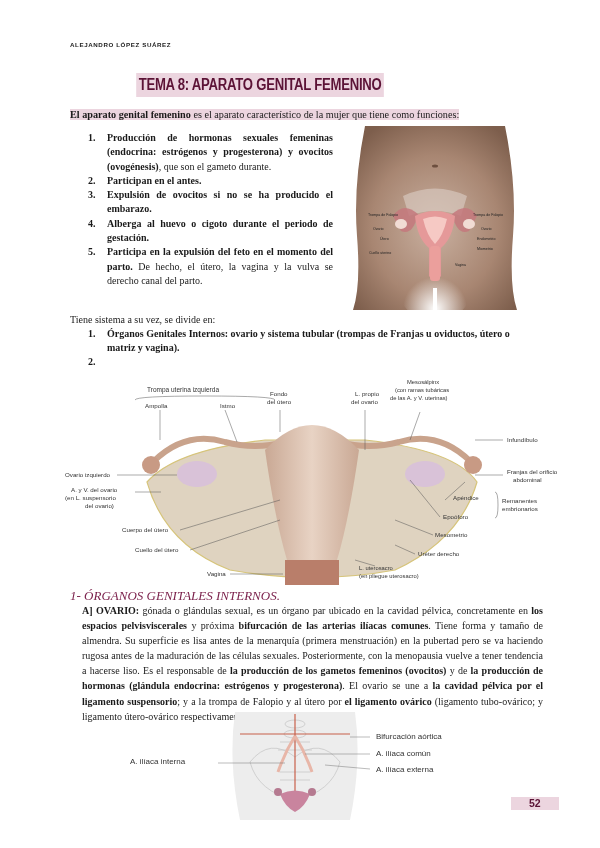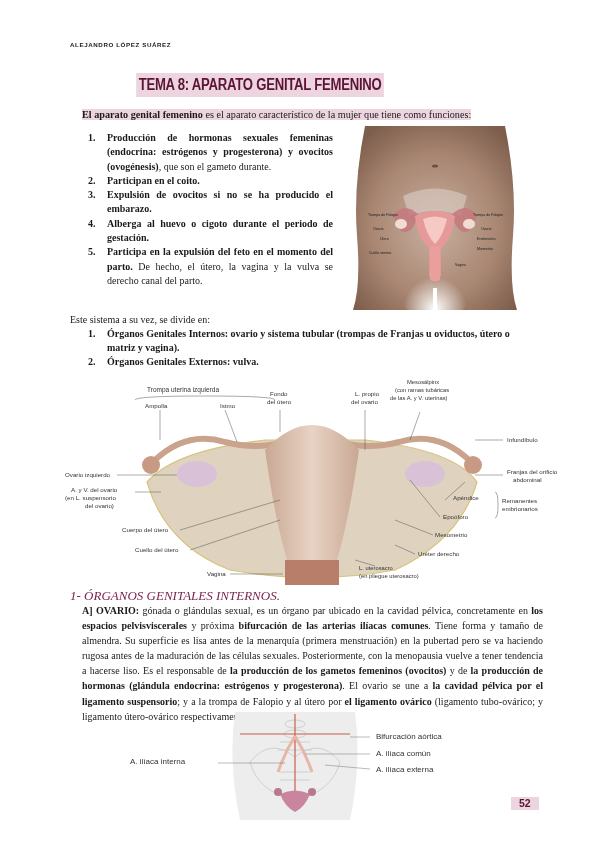--- a/index.html
+++ b/index.html
@@ -4,21 +4,21 @@
 <style>
   * { box-sizing: border-box; margin: 0; padding: 0; }
   html, body { width: 600px; height: 848px; background: #ffffff; overflow: hidden; }
   body { position: relative; font-family: "Liberation Serif", "DejaVu Serif", serif; color: #1a1a1a; }
 
   .header-author { position: absolute; left: 70px; top: 41px; font-family: "Liberation Sans", sans-serif; font-size: 6.2px; letter-spacing: 0.6px; color: #222; font-weight: bold; }
 
   .title-wrap { position: absolute; left: 0; width: 520px; top: 73px; text-align: center; }
   .title { display: inline-block; background: #ecd5df; color: #5c1336; font-family: "Liberation Sans", sans-serif; font-weight: bold; font-size: 16px; letter-spacing: -0.3px; padding: 2px 3px; transform: scaleX(0.82); transform-origin: center; line-height: 20px; }
 
-  .intro { position: absolute; left: 70px; top: 108px; font-size: 10.2px; line-height: 13px; margin-left: 12px; }
+  .intro { position: absolute; left: 70px; top: 108px; font-size: 10.2px; line-height: 13px; }
   .intro .hl { background: #ecd5df; }
   .intro b { font-weight: bold; }
 
   .fn-list { position: absolute; left: 88px; top: 131px; width: 245px; font-size: 10px; line-height: 14.3px; text-align: justify; }
   .fn-item { display: flex; }
   .fn-num { width: 19px; flex-shrink: 0; font-weight: bold; }
   .fn-body { flex: 1; }
   .fn-body b { font-weight: bold; }
 
   .fig-body { position: absolute; left: 343px; top: 126px; width: 184px; height: 184px; border-radius: 6px; overflow: hidden; }
@@ -30,21 +30,21 @@
 
   .fig-uterus { position: absolute; left: 65px; top: 370px; width: 495px; height: 215px; }
 
   .section-h { position: absolute; left: 70px; top: 589px; font-size: 13px; font-style: italic; color: #7a1f4a; line-height: 13px; }
 
   .ovario-p { position: absolute; left: 82px; top: 603px; width: 461px; font-size: 10px; line-height: 15.1px; text-align: justify; }
   .ovario-p b { font-weight: bold; }
 
   .fig-iliac { position: absolute; left: 100px; top: 712px; width: 360px; height: 108px; }
 
-  .page-num { position: absolute; left: 511px; top: 797px; background: #ecd5df; color: #5c1336; font-family: "Liberation Sans", sans-serif; font-weight: bold; font-size: 10.5px; padding: 0 8px; line-height: 13px; }
+  .page-num { position: absolute; left: 511px; top: 797px; background: #ecd5df; color: #5c1336; font-family: "Liberation Sans", sans-serif; font-weight: bold; font-size: 10.5px; padding: 0 18px; line-height: 13px; }
 
   svg text { font-family: "Liberation Sans", sans-serif; }
 </style>
 </head>
 <body>
 
 <div class="header-author">ALEJANDRO LÓPEZ SUÁREZ</div>
 
 <div class="title-wrap">
   <span class="title">TEMA 8: APARATO GENITAL FEMENINO</span>
@@ -52,21 +52,21 @@
 
 <p class="intro"><span class="hl"><b>El aparato genital femenino</b><span> es el aparato característico de la mujer que tiene como funciones:</span></span></p>
 
 <div class="fn-list">
   <div class="fn-item">
     <span class="fn-num">1.</span>
     <span class="fn-body"><b>Producción de hormonas sexuales femeninas (endocrina: estrógenos y progesterona) y ovocitos (ovogénesis)</b><span>, que son el gameto durante.</span></span>
   </div>
   <div class="fn-item">
     <span class="fn-num">2.</span>
-    <span class="fn-body"><b>Participan en el coito.</b><span></span></span>
+    <span class="fn-body"><b>Participan en el antes.</b><span></span></span>
   </div>
   <div class="fn-item">
     <span class="fn-num">3.</span>
     <span class="fn-body"><b>Expulsión de ovocitos si no se ha producido el embarazo.</b><span></span></span>
   </div>
   <div class="fn-item">
     <span class="fn-num">4.</span>
     <span class="fn-body"><b>Alberga al huevo o cigoto durante el periodo de gestación.</b><span></span></span>
   </div>
   <div class="fn-item">
@@ -106,29 +106,28 @@
     <text x="30" y="104" font-size="3.6" fill="#222">Ovario</text>
     <text x="37" y="114" font-size="3.6" fill="#222">Útero</text>
     <text x="26" y="128" font-size="3.6" fill="#222">Cuello uterino</text>
     <text x="138" y="104" font-size="3.6" fill="#222">Ovario</text>
     <text x="134" y="114" font-size="3.6" fill="#222">Endometrio</text>
     <text x="134" y="124" font-size="3.6" fill="#222">Miometrio</text>
     <text x="112" y="140" font-size="3.6" fill="#222">Vagina</text>
   </svg>
 </div>
 
-<p class="divide-intro">Este sistema a su vez, se divide en:</p>
+<p class="divide-intro">Tiene sistema a su vez, se divide en:</p>
 <div class="div-list">
   <div class="div-item">
     <span class="div-num">1.</span>
     <span>Órganos Genitales Internos: ovario y sistema tubular (trompas de Franjas u oviductos, útero o matriz y vagina).</span>
   </div>
   <div class="div-item">
     <span class="div-num">2.</span>
-    <span>Órganos Genitales Externos: vulva.</span>
   </div>
 </div>
 
 <div class="fig-uterus">
   <svg width="495" height="215" viewBox="0 0 495 215">
     <defs>
       <linearGradient id="ut" x1="0" y1="0" x2="1" y2="0">
         <stop offset="0%" stop-color="#c9a894"></stop>
         <stop offset="50%" stop-color="#e8d3c4"></stop>
         <stop offset="100%" stop-color="#c9a894"></stop>

